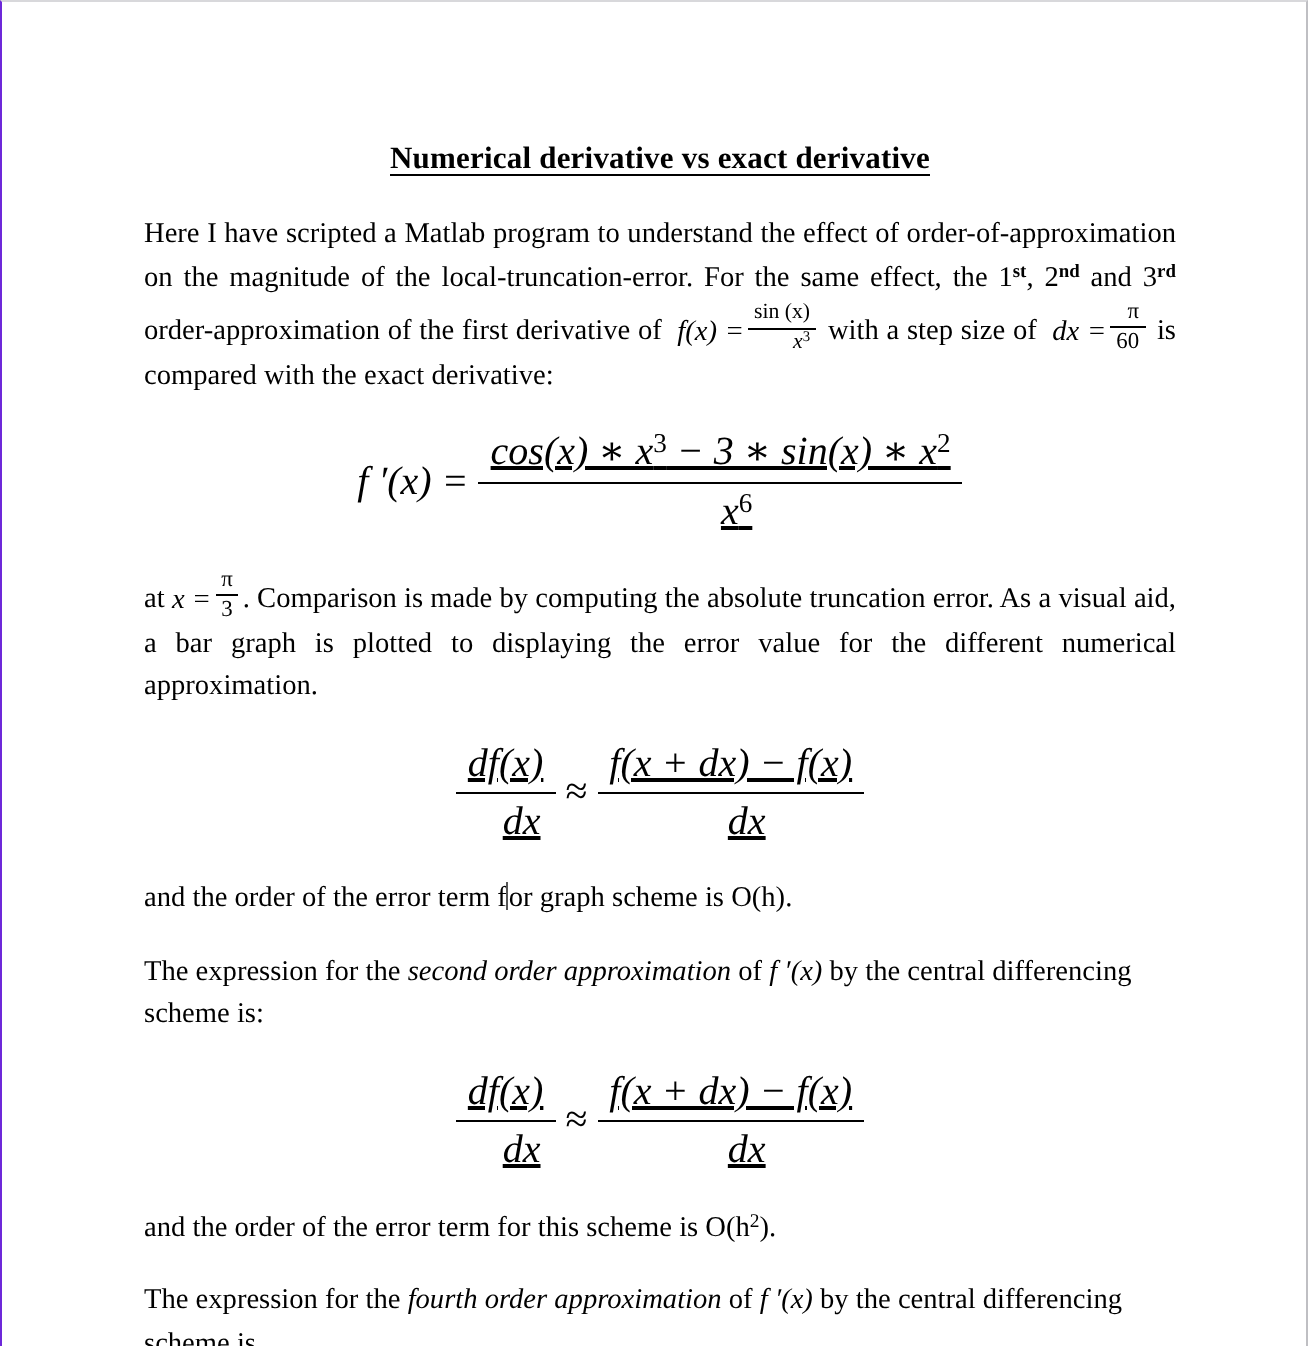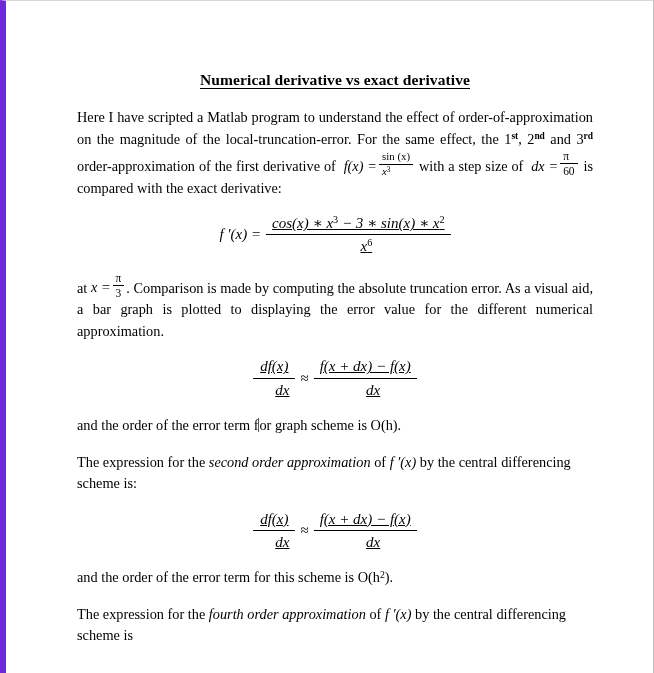--- a/index.html
+++ b/index.html
@@ -5,21 +5,21 @@
   html, body {
     margin: 0;
     padding: 0;
     background: #ffffff;
   }
   .page {
     position: relative;
     width: 654px;
     height: 673px;
     background: #ffffff;
-    border-left: 6px solid #6d28d9;
+    border-left: 1px solid #6d28d9;
     border-right: 1px solid #bfbfc3;
     border-top: 1px solid #d8d8db;
     box-sizing: border-box;
     overflow: hidden;
     font-family: "Liberation Serif", "DejaVu Serif", serif;
     color: #000000;
   }
   .content {
     position: absolute;
     left: 71px;
@@ -61,21 +61,21 @@
   sup.pwn {
     font-size: 0.68em;
     vertical-align: 0.45em;
     line-height: 0;
     font-style: normal;
   }
   
   .frac {
     display: inline-block;
     vertical-align: -0.48em;
-    text-align: left;
+    text-align: right;
     line-height: 1.08;
     margin: 0 2px;
   }
   .frac .num {
     display: block;
     padding: 0 3px 1px 3px;
     border-bottom: 1.1px solid #000;
   }
   .frac .den {
     display: block;
@@ -86,21 +86,21 @@
     vertical-align: -0.4em;
   }
   .frac.tiny {
     font-size: 0.8em;
     vertical-align: -0.42em;
   }
   
   .eq-block {
     text-align: center;
     margin: 14px 0 16px 0;
-    font-size: 15px;
+    font-size: 20px;
   }
   .eq-row {
     display: inline-block;
     white-space: nowrap;
   }
   .eq-lhs {
     display: inline-block;
     vertical-align: middle;
     font-style: italic;
     padding-right: 5px;

